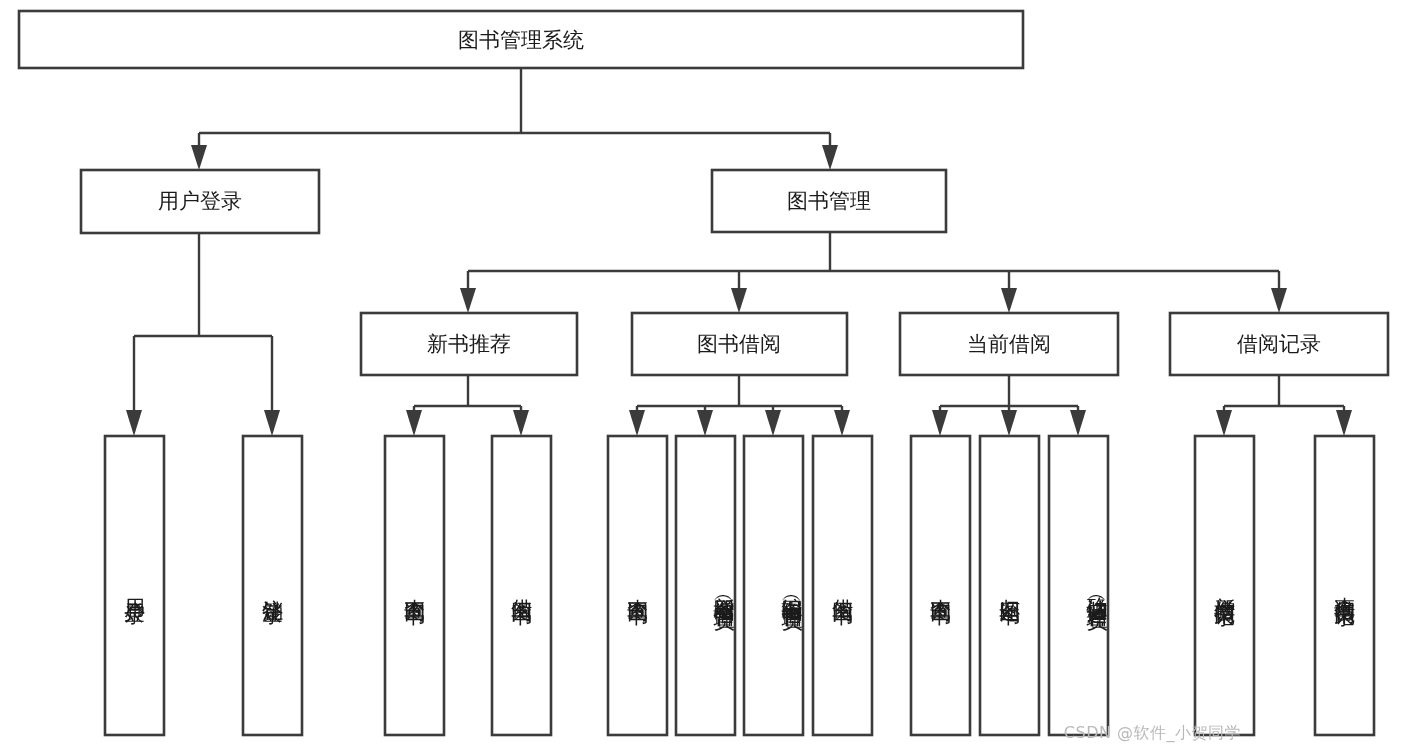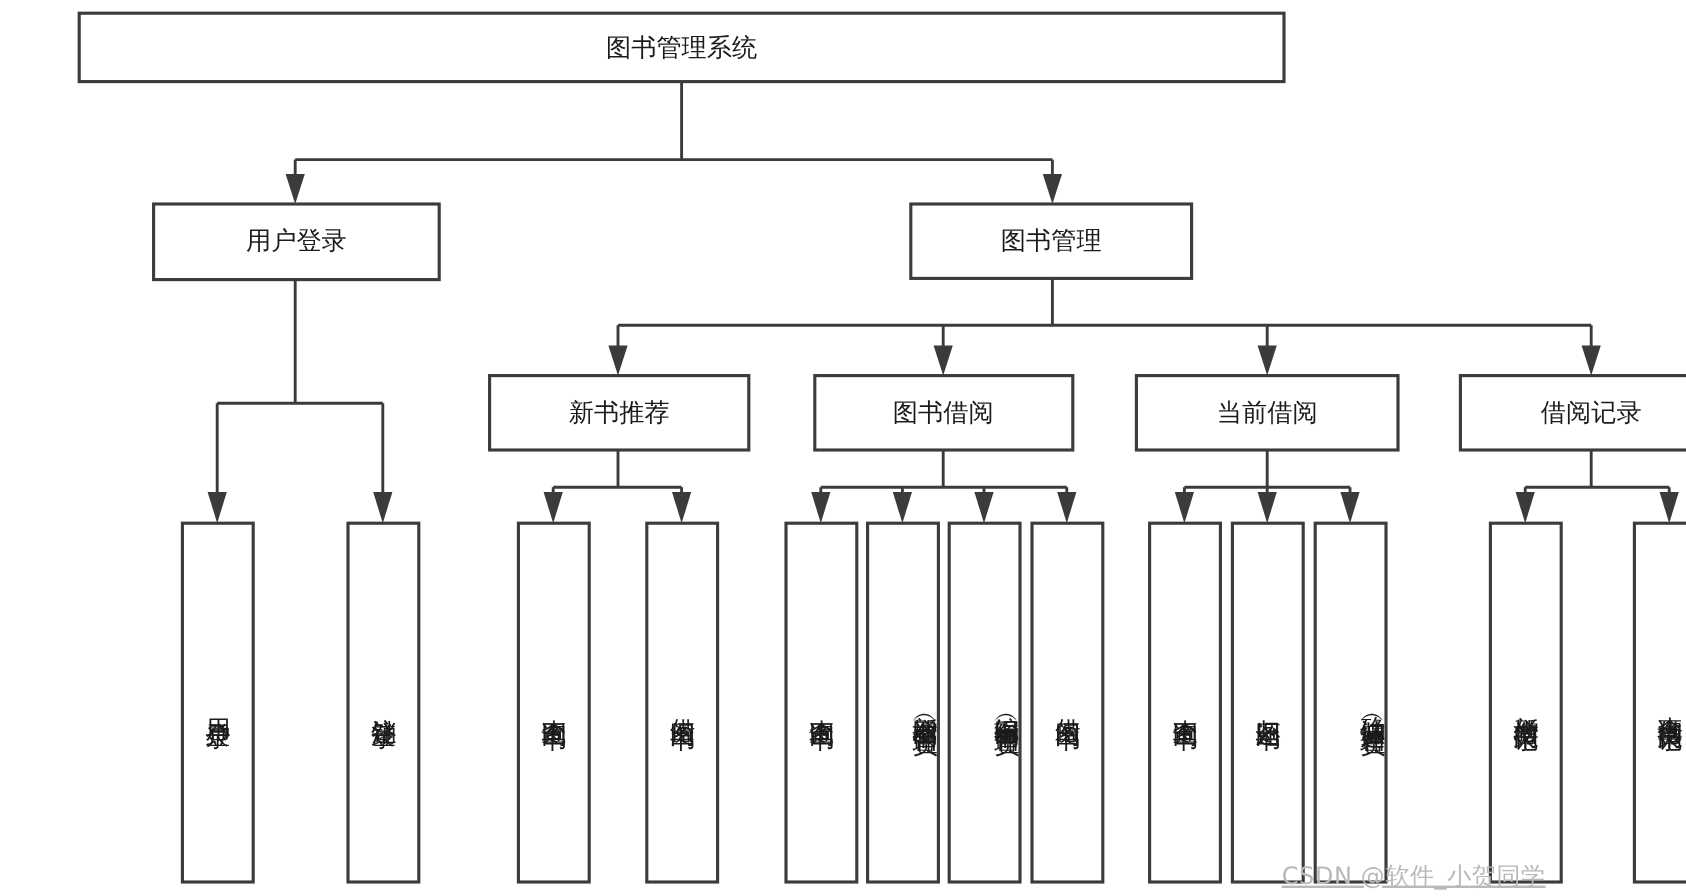--- a/index.html
+++ b/index.html
@@ -12,21 +12,20 @@
     width: 1405px;
     height: 747px;
     font-family: "DejaVu Sans", "Liberation Sans", sans-serif;
     overflow: hidden;
   }
   #diagram-root {
     position: relative;
     width: 1251px;
     height: 747px;
     background: #ffffff;
-    margin-left: 47px;
   }
   svg#flow-svg {
     position: absolute;
     top: 0;
     left: 0;
     width: 1405px;
     height: 747px;
     display: block;
   }
   .node-box {
@@ -67,26 +66,25 @@
     text-align: center;
     white-space: nowrap;
     pointer-events: none;
     user-select: none;
   }
   .watermark {
     position: absolute;
     right: 10px;
     bottom: 3px;
     font-family: "DejaVu Sans", "Liberation Sans", sans-serif;
-    font-size: 20px;
+    font-size: 16px;
     color: #b9b9b9;
     letter-spacing: 0.5px;
     white-space: nowrap;
     user-select: none;
-    text-decoration: underline;
   }
 </style>
 </head>
 <body>
 
 <div id="diagram-root">
 
   <svg id="flow-svg" viewBox="0 0 1405 747">
 
     <g>

